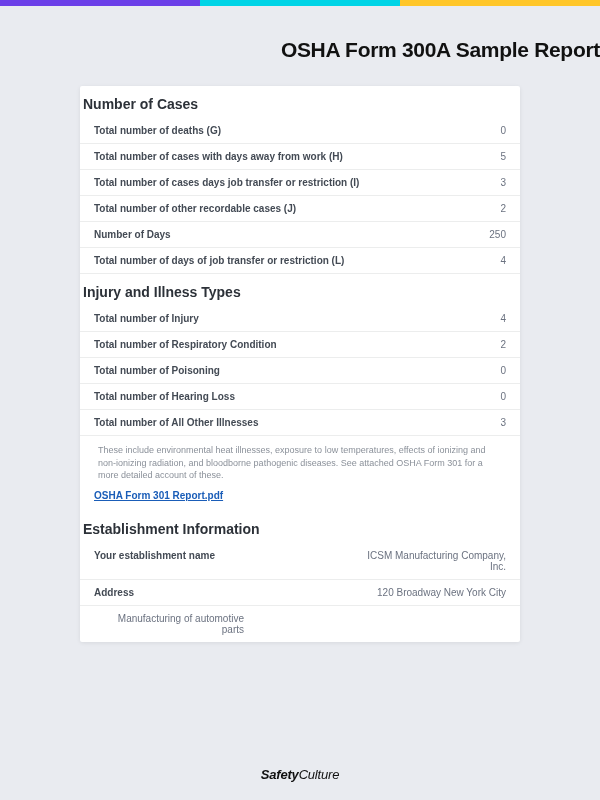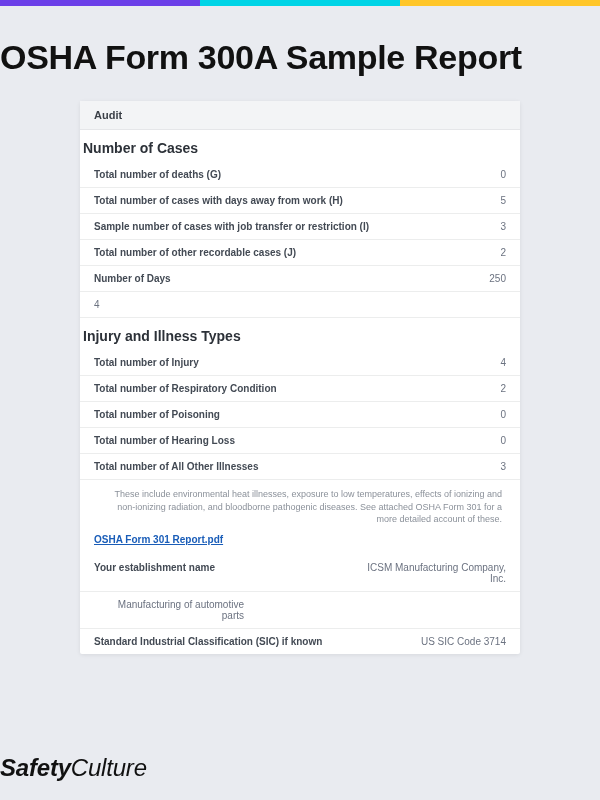--- a/index.html
+++ b/index.html
@@ -9,22 +9,22 @@
     background: #e9ebf0;
     font-family: -apple-system, BlinkMacSystemFont, "Segoe UI", Arial, sans-serif;
     overflow: hidden;
     position: relative;
   }
   .top-bar { display: flex; height: 6px; }
   .bar-purple { background: #6b3fe8; flex: 1; }
   .bar-cyan { background: #00d4e6; flex: 1; }
   .bar-yellow { background: #ffc629; flex: 1; }
   .title {
-    text-align: left;
-    font-size: 34px;
+    text-align: right;
+    font-size: 21px;
     font-weight: 800;
     color: #111;
     margin: 32px 0 24px;
     letter-spacing: -0.3px;
   }
   .card {
     width: 440px;
     margin: 0 auto;
     background: #fff;
     border-radius: 2px;
@@ -64,80 +64,80 @@
     font-size: 10px;
     color: #6b7280;
     text-align: right;
     max-width: 150px;
   }
   .note {
     font-size: 9px;
     color: #8b919a;
     padding: 8px 18px 4px;
     line-height: 1.4;
-    text-align: right;
   }
   .link {
     font-size: 10px;
     color: #1a5db8;
     text-decoration: underline;
     padding: 4px 14px 10px;
     display: block;
     font-weight: 600;
   }
   .footer-logo {
     position: absolute;
     bottom: 18px;
     left: 0;
     right: 0;
-    font-size: 24px;
+    text-align: center;
+    font-size: 13px;
     font-weight: 700;
     color: #111;
     font-style: italic;
     letter-spacing: -0.2px;
   }
   .footer-logo .culture { font-weight: 500; font-style: italic; }
 </style>
 </head>
 <body>
 
 <div class="top-bar">
   <div class="bar-purple"></div>
   <div class="bar-cyan"></div>
   <div class="bar-yellow"></div>
 </div>
 
 <h1 class="title">OSHA Form 300A Sample Report</h1>
 
 <div class="card">
 
-  <div class="audit-header">Audit</div>
 
   <div class="section-title">Number of Cases</div>
   <div class="row">
     <span class="row-label">Total number of deaths (G)</span>
     <span class="row-value">0</span>
   </div>
   <div class="row">
     <span class="row-label">Total number of cases with days away from work (H)</span>
     <span class="row-value">5</span>
   </div>
   <div class="row">
-    <span class="row-label">Sample number of cases with job transfer or restriction (I)</span>
+    <span class="row-label">Total number of cases days job transfer or restriction (I)</span>
     <span class="row-value">3</span>
   </div>
   <div class="row">
     <span class="row-label">Total number of other recordable cases (J)</span>
     <span class="row-value">2</span>
   </div>
   <div class="row">
     <span class="row-label">Number of Days</span>
     <span class="row-value">250</span>
   </div>
   <div class="row">
+    <span class="row-label">Total number of days of job transfer or restriction (L)</span>
     <span class="row-value">4</span>
   </div>
 
   <div class="section-title">Injury and Illness Types</div>
   <div class="row">
     <span class="row-label">Total number of Injury</span>
     <span class="row-value">4</span>
   </div>
   <div class="row">
     <span class="row-label">Total number of Respiratory Condition</span>
@@ -152,29 +152,30 @@
     <span class="row-value">0</span>
   </div>
   <div class="row">
     <span class="row-label">Total number of All Other Illnesses</span>
     <span class="row-value">3</span>
   </div>
 
   <div class="note">These include environmental heat illnesses, exposure to low temperatures,  effects of ionizing and non-ionizing radiation, and bloodborne pathogenic diseases. See attached OSHA Form 301 for a more detailed account of these.</div>
   <a class="link">OSHA Form 301 Report.pdf</a>
 
+  <div class="section-title">Establishment Information</div>
   <div class="row">
     <span class="row-label">Your establishment name</span>
     <span class="row-value">ICSM Manufacturing Company, Inc.</span>
   </div>
   <div class="row">
-    <span class="row-value">Manufacturing of automotive parts</span>
+    <span class="row-label">Address</span>
+    <span class="row-value">120 Broadway New York City</span>
   </div>
   <div class="row">
-    <span class="row-label">Standard Industrial Classification (SIC) if known</span>
-    <span class="row-value">US SIC Code 3714</span>
+    <span class="row-value">Manufacturing of automotive parts</span>
   </div>
 
 </div>
 
 <div class="footer-logo">
   <span>Safety</span><span class="culture">Culture</span>
 </div>
 
 </body></html>

